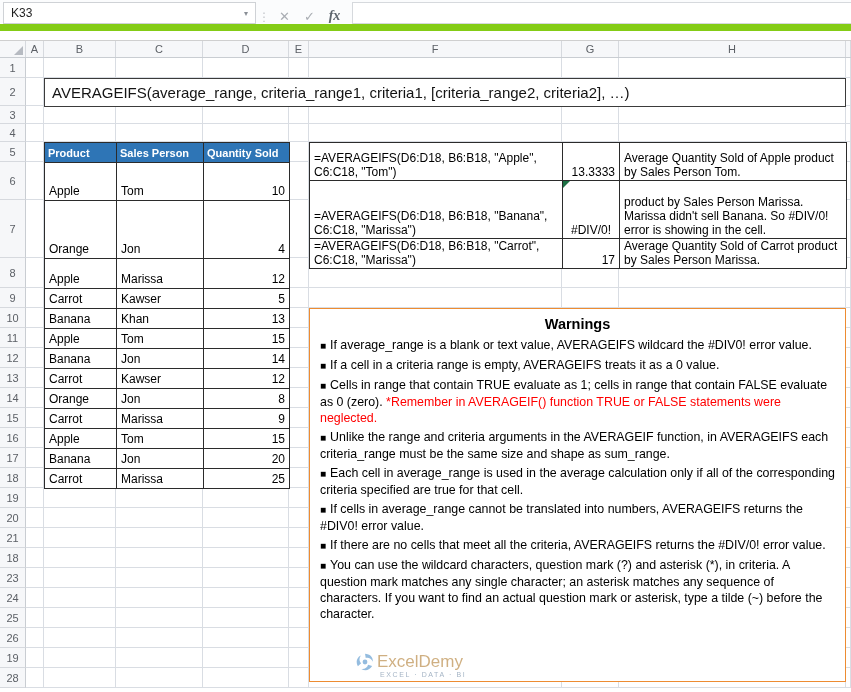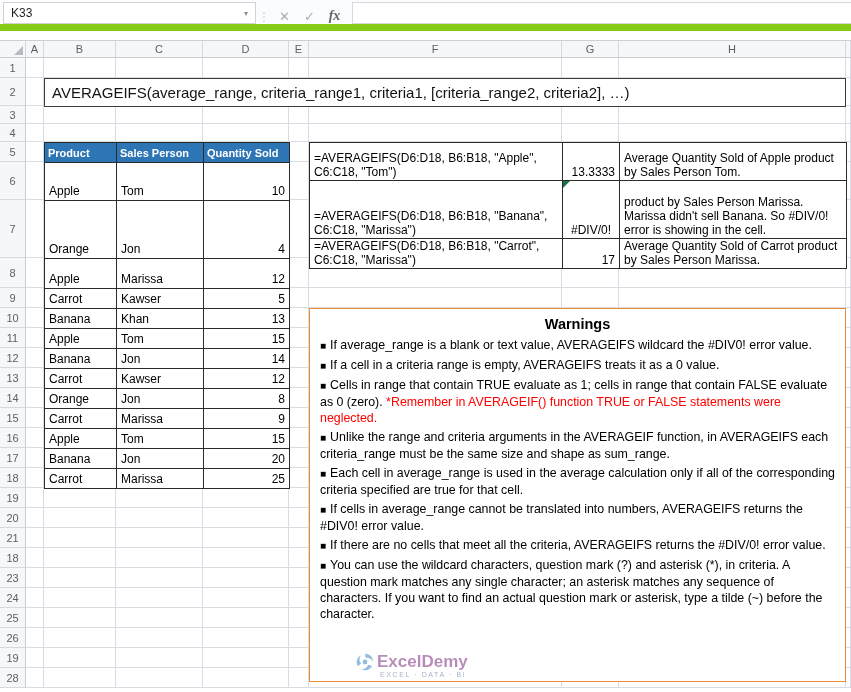--- a/index.html
+++ b/index.html
@@ -50,21 +50,21 @@
   
   .warnbox{position:absolute;left:309px;top:308px;width:537px;height:374px;background:#fff;border:1px solid #ED8C32;padding:5px 10px 0}
   .warntitle{text-align:center;font-weight:bold;font-size:14.5px;margin:2px 0 5px;color:#000}
   .warnbox p{margin:1px 0 3px;font-size:12.4px;line-height:16px;color:#000}
   .bullet{font-size:10px;margin-right:4px}
   .red{color:#FF0000}
 
   
   .watermark{position:absolute;left:46px;bottom:3px;opacity:.5;pointer-events:none}
   .wm-row{display:flex;align-items:center;gap:3px}
-  .wm-name{font-size:17px;font-weight:bold;color:#701a75}
+  .wm-name{font-size:17px;font-weight:normal;color:#a16207}
   .wm-tag{font-size:7px;letter-spacing:1.6px;color:#49688a;margin:-1px 0 0 24px}
 </style>
 </head>
 <body>
 
 <div class="app">
 
   <div class="topbar">
     <div class="namebox">
       <span>K33</span>

